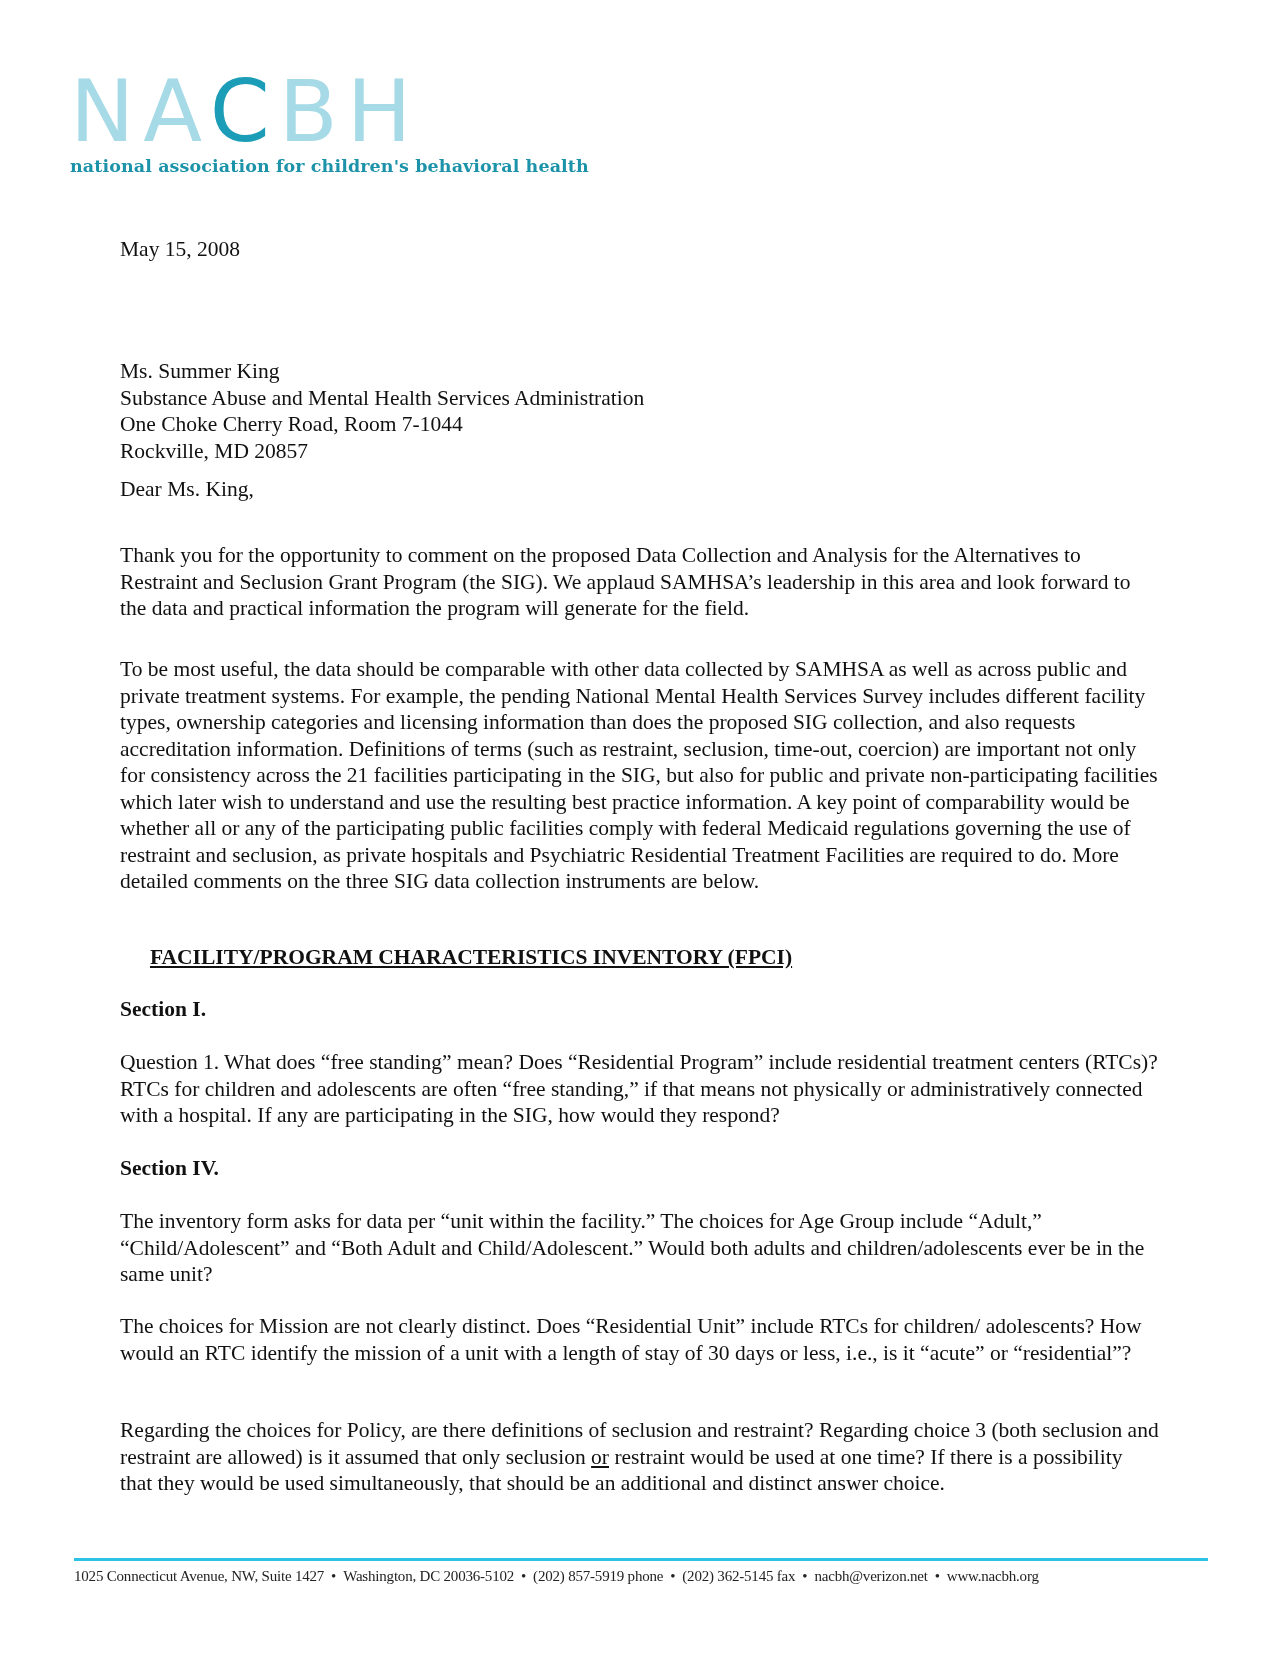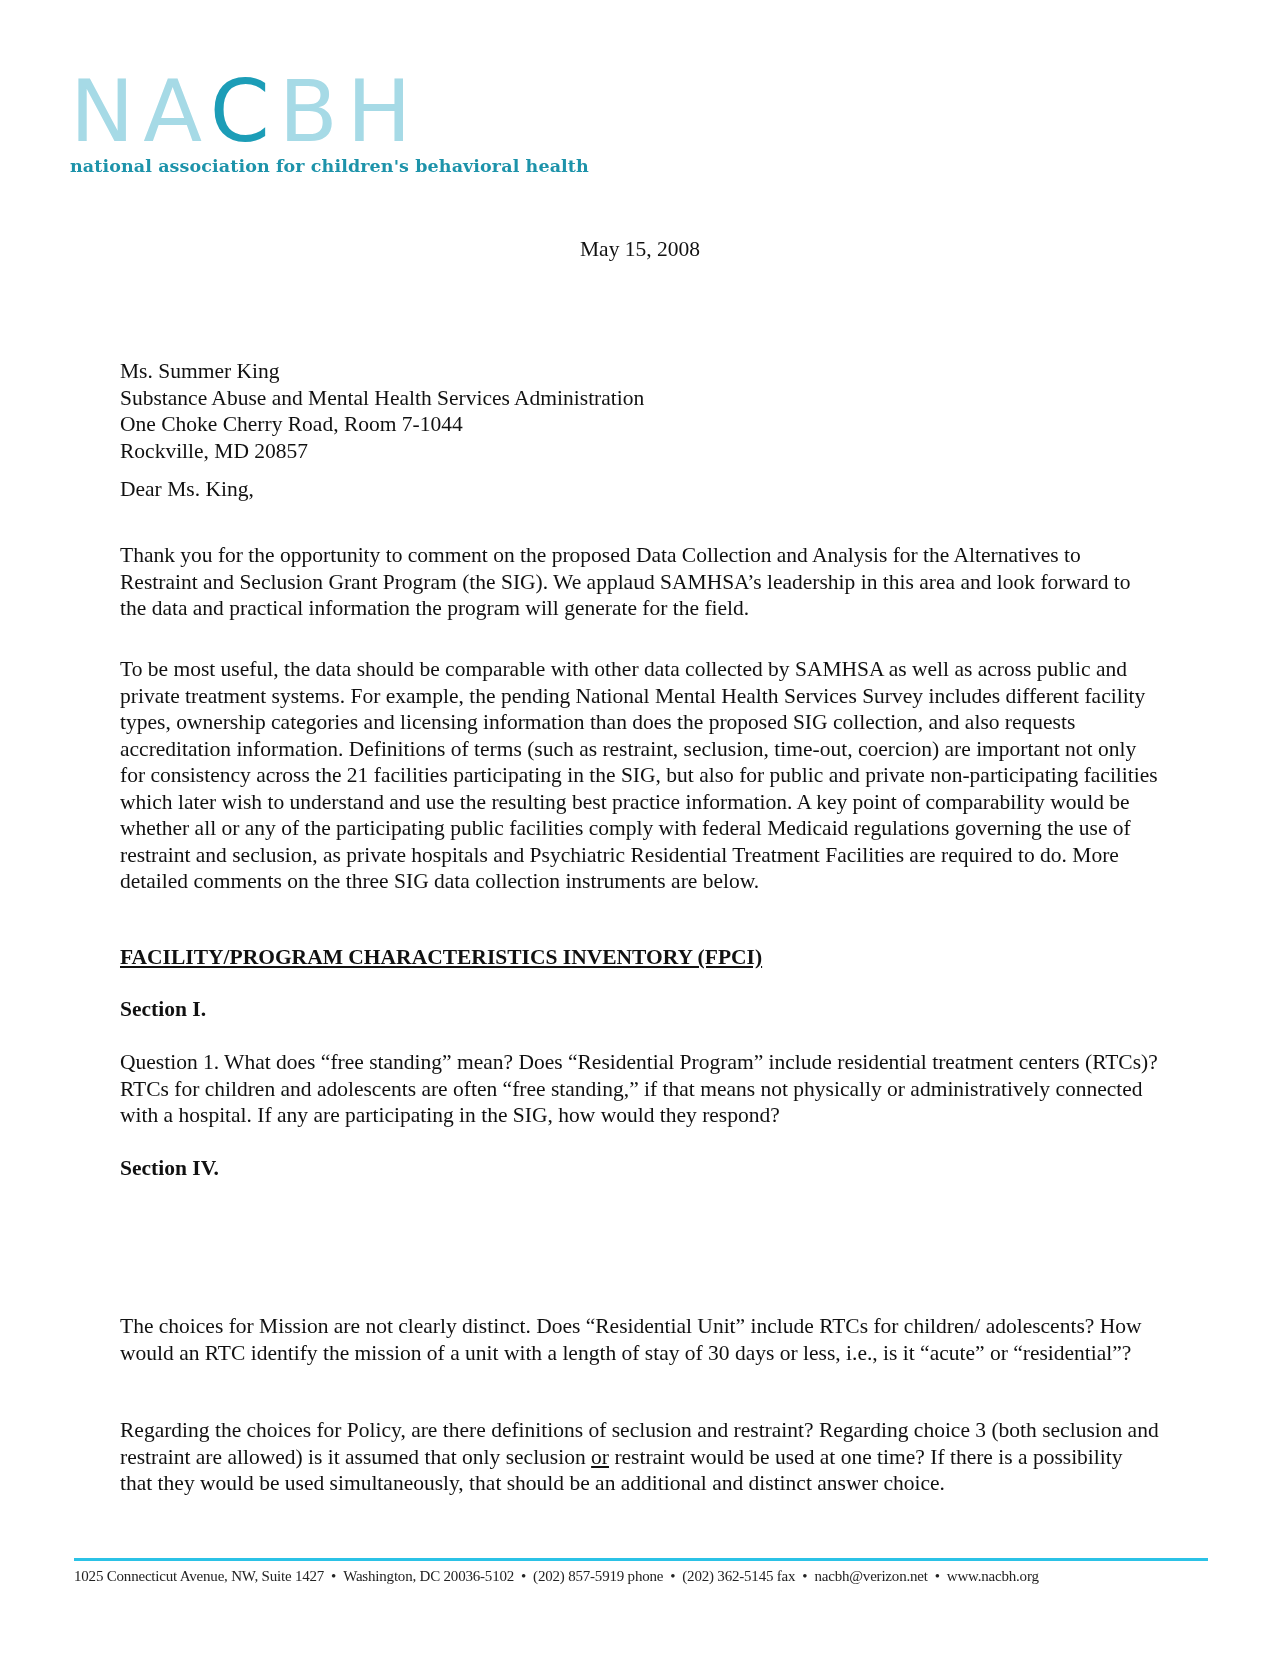--- a/index.html
+++ b/index.html
@@ -25,43 +25,44 @@
 
 <div class="page">
 
   <div class="logo">
     <div class="logo-mark">
       <span class="lt">N</span><span class="lt">A</span><span class="dk">C</span><span class="lt">B</span><span class="lt">H</span>
     </div>
     <div class="logo-tag">national association for children's behavioral health</div>
   </div>
 
-  <div class="blk" style="top:236px;text-align:center;">May 15, 2008</div>
+  <div class="blk" style="top:236px;">May 15, 2008</div>
 
   <div class="blk" style="top:318px;margin-top:40px;">
     <p>Ms. Summer King</p>
     <p>Substance Abuse and Mental Health Services Administration</p>
     <p>One Choke Cherry Road, Room 7-1044</p>
     <p>Rockville, MD  20857</p>
   </div>
 
   <div class="blk" style="top:476px;">Dear Ms. King,</div>
 
   <div class="blk" style="top:530px;margin-top:12px;">Thank you for the opportunity to comment on the proposed Data Collection and Analysis for the Alternatives to Restraint and Seclusion Grant Program (the SIG).  We applaud SAMHSA’s leadership in this area and look forward to the data and practical information the program will generate for the field.</div>
 
   <div class="blk" style="top:656px;">To be most useful, the data should be comparable with other data collected by SAMHSA as well as across public and private treatment systems.  For example, the pending National Mental Health Services Survey includes different facility types, ownership categories and licensing information than does the proposed SIG collection, and also requests accreditation information.  Definitions of terms (such as restraint, seclusion, time-out, coercion) are important not only for consistency across the 21 facilities participating in the SIG, but also for public and private non-participating facilities which later wish to understand and use the resulting best practice information.  A key point of comparability would be whether all or any of the participating public facilities comply with federal Medicaid regulations governing the use of restraint and seclusion, as private hospitals and Psychiatric Residential Treatment Facilities are required to do.  More detailed comments on the three SIG data collection instruments are below.</div>
 
-  <div class="blk heading uline" style="top:944px;">FACILITY/PROGRAM CHARACTERISTICS INVENTORY (FPCI)</div>
+  <div class="blk heading uline" style="top:944px;margin-left:30px;">FACILITY/PROGRAM CHARACTERISTICS INVENTORY (FPCI)</div>
 
   <div class="blk heading" style="top:996px;">Section I.</div>
 
   <div class="blk" style="top:1049px;">Question 1.  What does “free standing” mean?  Does “Residential Program” include residential treatment centers (RTCs)?  RTCs for children and adolescents are often “free standing,” if that means not physically or administratively connected with a hospital.   If any are participating in the SIG, how would they respond?</div>
 
   <div class="blk heading" style="top:1155px;">Section IV.</div>
 
+  <div class="blk" style="top:1208px;">The inventory form asks for data per “unit within the facility.”  The choices for Age Group include “Adult,” “Child/Adolescent” and “Both Adult and Child/Adolescent.”  Would both adults and children/adolescents ever be in the same unit?</div>
 
   <div class="blk" style="top:1313px;">The choices for Mission are not clearly distinct.  Does “Residential Unit” include RTCs for children/ adolescents?  How would an RTC identify the mission of a unit with a length of stay of 30 days or less, i.e., is it “acute” or “residential”?</div>
 
   <div class="blk" style="top:1417px;">
     <span>Regarding the choices for Policy, are there definitions of seclusion and restraint?  Regarding choice 3 (both seclusion and restraint are allowed) is it assumed that only seclusion </span><span class="uline">or</span><span> restraint would be used at one time?  If there is a possibility that they would be used simultaneously, that should be an additional and distinct answer choice.</span>
   </div>
 
   <div class="footer-rule"></div>
 
   <div class="footer">

